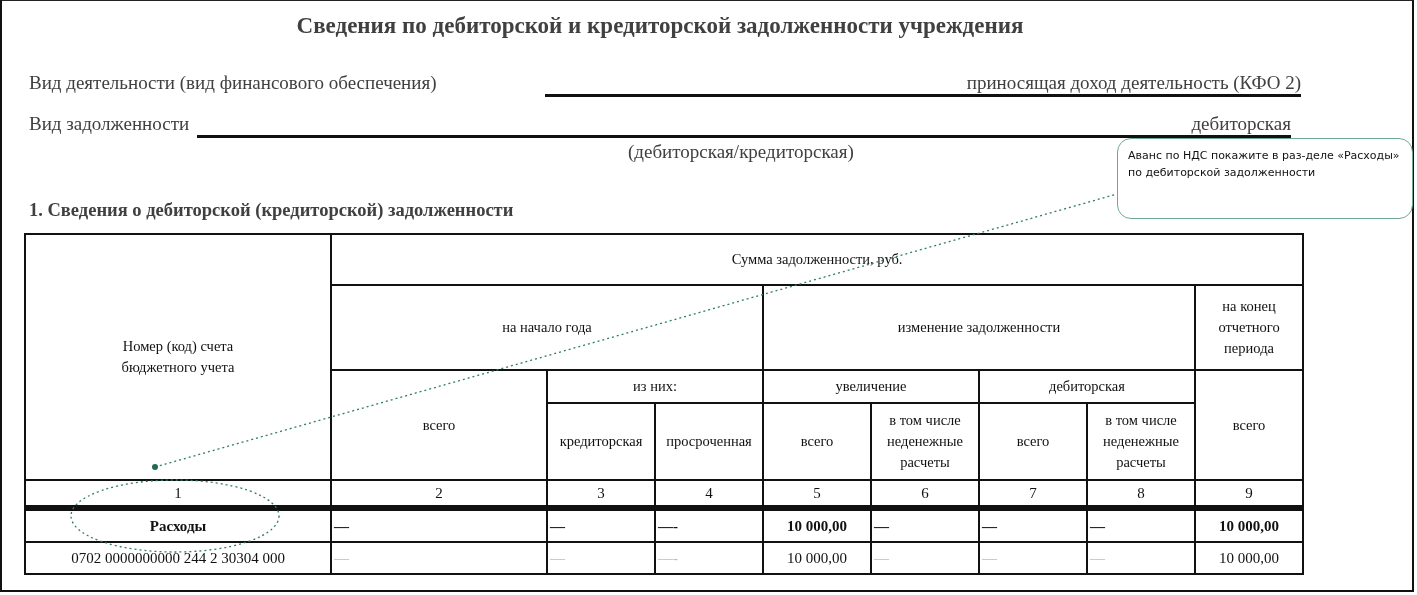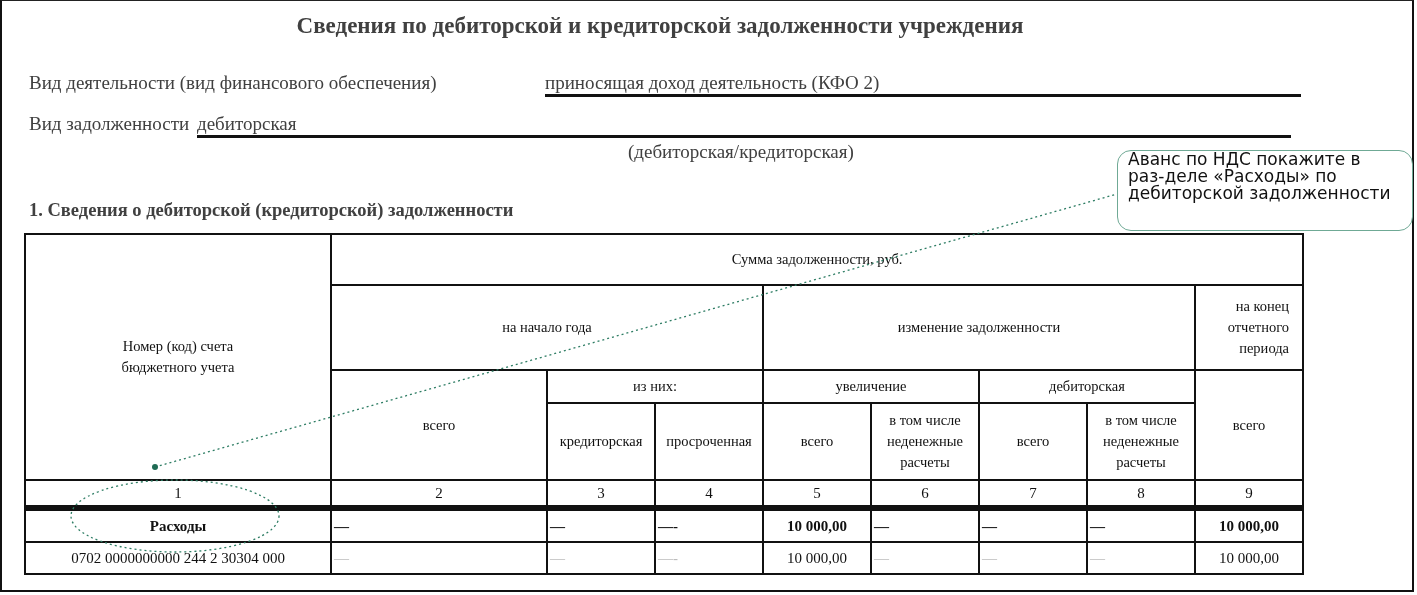--- a/index.html
+++ b/index.html
@@ -10,21 +10,21 @@
     border-right: 2px solid #111; border-bottom: 2px solid #111;
     box-sizing: border-box;
   }
   .serif { font-family: "Liberation Serif", "DejaVu Serif", serif; color: #404040; }
   .title {
     position: absolute; left: 0; width: 1320px; top: 13px; text-align: center;
     font-weight: bold; font-size: 23px;
   }
   .line-label { position: absolute; font-size: 19px; }
   .underline-field {
-    position: absolute; border-bottom: 3px solid #111; text-align: left;
+    position: absolute; border-bottom: 3px solid #111; text-align: right;
     font-size: 19px; line-height: 22px; height: 22px;
   }
   .sub-caption { position: absolute; font-size: 19px; }
   .section-title {
     position: absolute; left: 29px; top: 200px; font-weight: bold; font-size: 18.5px;
   }
   table.grid {
     position: absolute; left: 24px; top: 233px; width: 1278px;
     border-collapse: collapse; table-layout: fixed;
     font-family: "Liberation Serif", "DejaVu Serif", serif; color: #111;
@@ -35,24 +35,24 @@
     padding: 0 3px; line-height: 21px;
   }
   table.grid tr.num td { height: 24px; font-size: 15px; }
   table.grid tr.num td { border-bottom: 6px solid #111; }
   table.grid tr.row1 td { height: 30px; font-weight: bold; font-size: 15px; }
   table.grid tr.row2 td { height: 30px; font-size: 15px; }
   .dash-cell { text-align: left !important; padding-left: 2px !important; }
   .dash { font-weight: bold; }
   .dash-light { color: #bbbbbb; }
   .callout {
-    position: absolute; left: 1117px; top: 150px; width: 296px; height: 81px;
+    position: absolute; left: 1117px; top: 138px; width: 296px; height: 81px;
     border: 1.5px solid #6fa995; border-radius: 14px; box-sizing: border-box;
-    font-family: "DejaVu Sans", "Liberation Sans", sans-serif; font-size: 17px;
-    line-height: 17px; color: #111; padding: 0 10px 0 10px;
+    font-family: "DejaVu Sans", "Liberation Sans", sans-serif; font-size: 11px;
+    line-height: 17px; color: #111; padding: 8px 10px 0 10px;
   }
   svg.overlay { position: absolute; left: 0; top: 0; pointer-events: none; }
 </style>
 </head>
 <body>
 
 <div class="frame"></div>
 
 <div class="title serif">Сведения по дебиторской и кредиторской задолженности учреждения</div>
 
@@ -78,21 +78,21 @@
       <col style="width:108px">
   </colgroup>
   <tbody>
       <tr style="height:51px">
     <td rowspan="4"><span style="display:inline-block; width:140px;text-align:center;">Номер (код) счета бюджетного учета</span></td>
     <td colspan="8">Сумма задолженности, руб.</td>
   </tr>
   <tr style="height:85px">
     <td colspan="3">на начало года</td>
     <td colspan="4">изменение задолженности</td>
-    <td><span style="display:inline-block; width:80px;text-align:right;">на конец отчетного периода</span></td>
+    <td><span style="display:inline-block; width:80px;">на конец отчетного периода</span></td>
   </tr>
   <tr style="height:33px">
     <td rowspan="2">всего</td>
     <td colspan="2">из них:</td>
     <td colspan="2">увеличение</td>
     <td colspan="2">дебиторская</td>
     <td rowspan="2">всего</td>
   </tr>
   <tr style="height:77px">
     <td>кредиторская</td>

